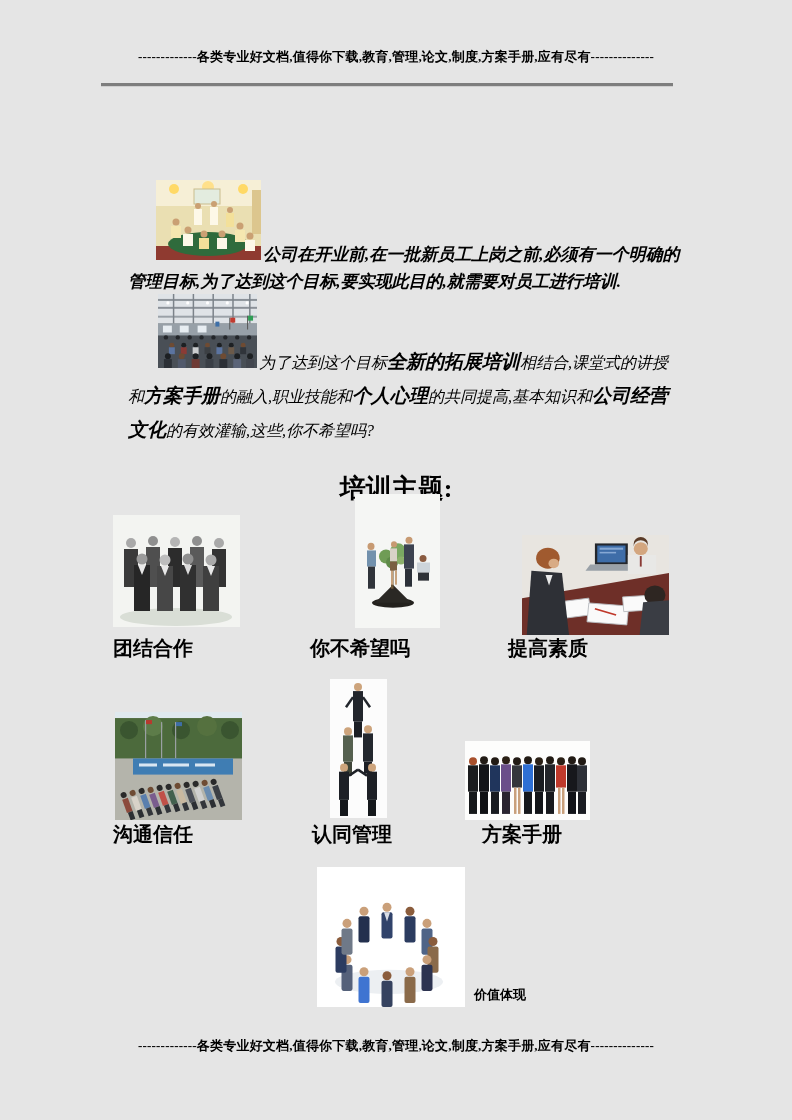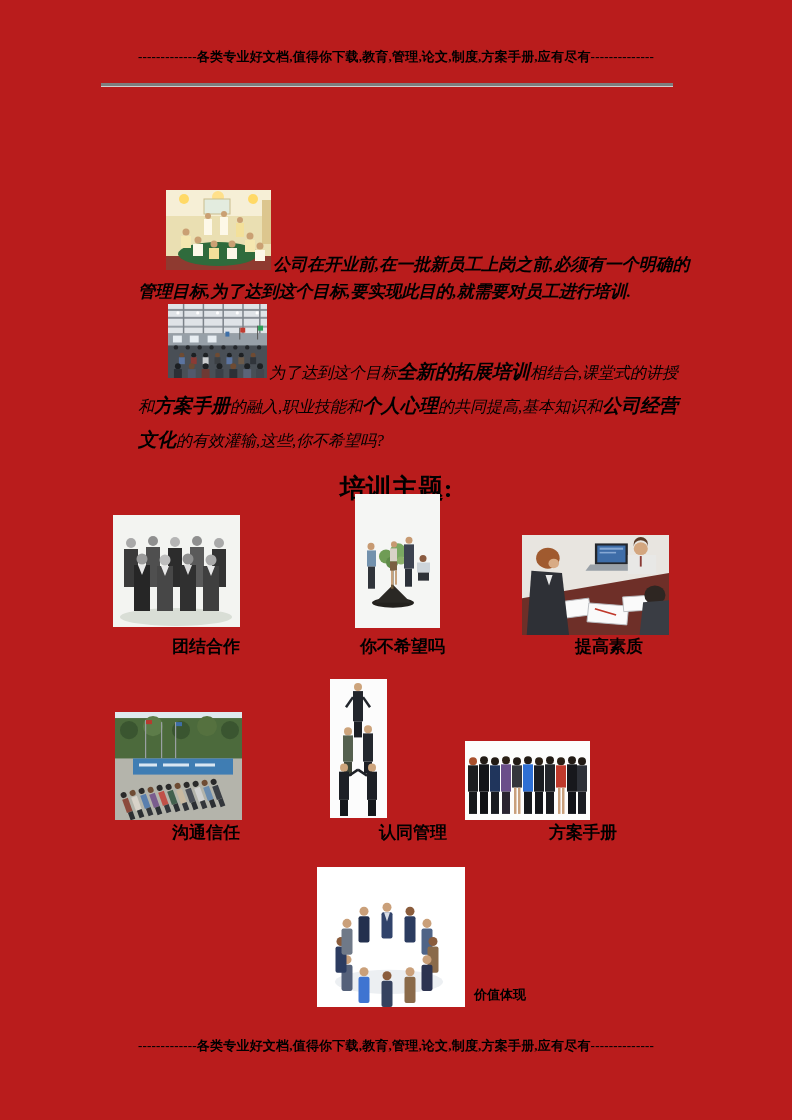--- a/index.html
+++ b/index.html
@@ -1,51 +1,51 @@
 <!DOCTYPE html>
 <html><head>
 <meta charset="utf-8">
 <style>
   html,body{margin:0;padding:0;background:#ffffff;}
   .page{
     position:relative;width:792px;height:1120px;margin:0 auto;
-    background:#b91c1c;overflow:hidden;color:#000;
+    background:#e5e5e5;overflow:hidden;color:#000;
     font-family:"Liberation Serif","DejaVu Serif",serif;
   }
   .banner{
     position:absolute;left:0;width:100%;text-align:center;
     font-weight:bold;font-size:13px;letter-spacing:.2px;white-space:nowrap;
   }
   .banner.top{top:48px;}
   .banner.bottom{top:1037px;}
   .rule{
     position:absolute;left:101px;top:83px;width:572px;height:3px;
     background:#7e7e7e;border-bottom:1px solid #cfcfcf;
   }
   .doc-title{
     position:absolute;top:88px;left:0;width:100%;text-align:center;
     font-size:56px;font-weight:bold;letter-spacing:2px;line-height:1.2;
   }
-  .para{position:absolute;left:120px;width:554px;margin:18px;}
+  .para{position:absolute;left:120px;width:554px;margin:8px;}
   .para1{top:172px;font-weight:bold;font-style:italic;font-size:17px;line-height:27px;}
   .para2{top:286px;font-size:16px;line-height:33px;font-style:italic;}
   .para2 .em{font-weight:bold;font-size:19px;}
   .inline-photo{display:inline-block;vertical-align:baseline;}
   .photo1{width:105px;height:80px;margin:0 2px 0 28px;}
   .photo2{width:99px;height:74px;margin:0 2px 0 30px;}
   .inline-photo svg,.fig svg{display:block;width:100%;height:100%;}
   .topics-heading{
     position:absolute;top:449px;left:0;width:100%;text-align:center;
     font-size:26px;font-weight:bold;font-family:Liberation Serif, serif;
   }
   .fig{position:absolute;}
   .caption{
-    position:absolute;margin:0;text-align:right;
+    position:absolute;margin:0;text-align:left;
     font-family:"Liberation Sans","DejaVu Sans",sans-serif;
-    font-weight:bold;font-size:17px;
+    font-weight:bold;font-size:20px;
   }
   .f1{left:113px;top:515px;width:127px;height:112px;}
   .c1{left:113px;top:635px;width:127px;}
   .f2{left:355px;top:494px;width:85px;height:134px;}
   .c2{left:310px;top:635px;width:135px;}
   .f3{left:522px;top:535px;width:147px;height:100px;}
   .c3{left:508px;top:635px;width:135px;}
   .f4{left:115px;top:712px;width:127px;height:108px;}
   .c4{left:113px;top:821px;width:127px;}
   .f5{left:330px;top:679px;width:57px;height:139px;}

